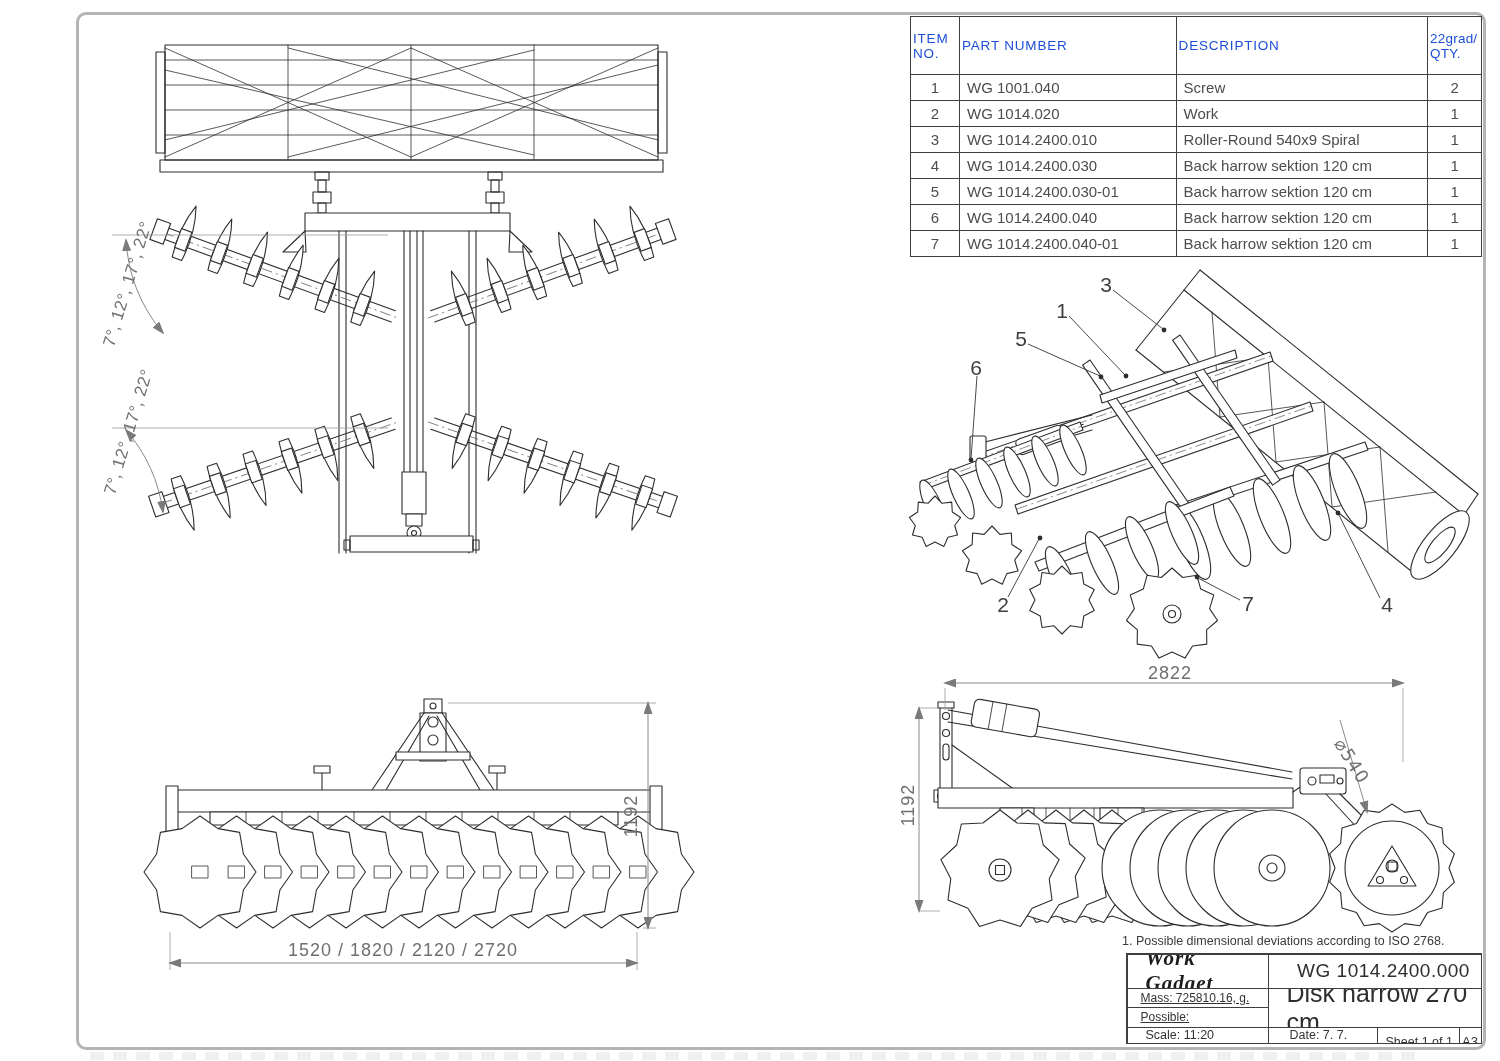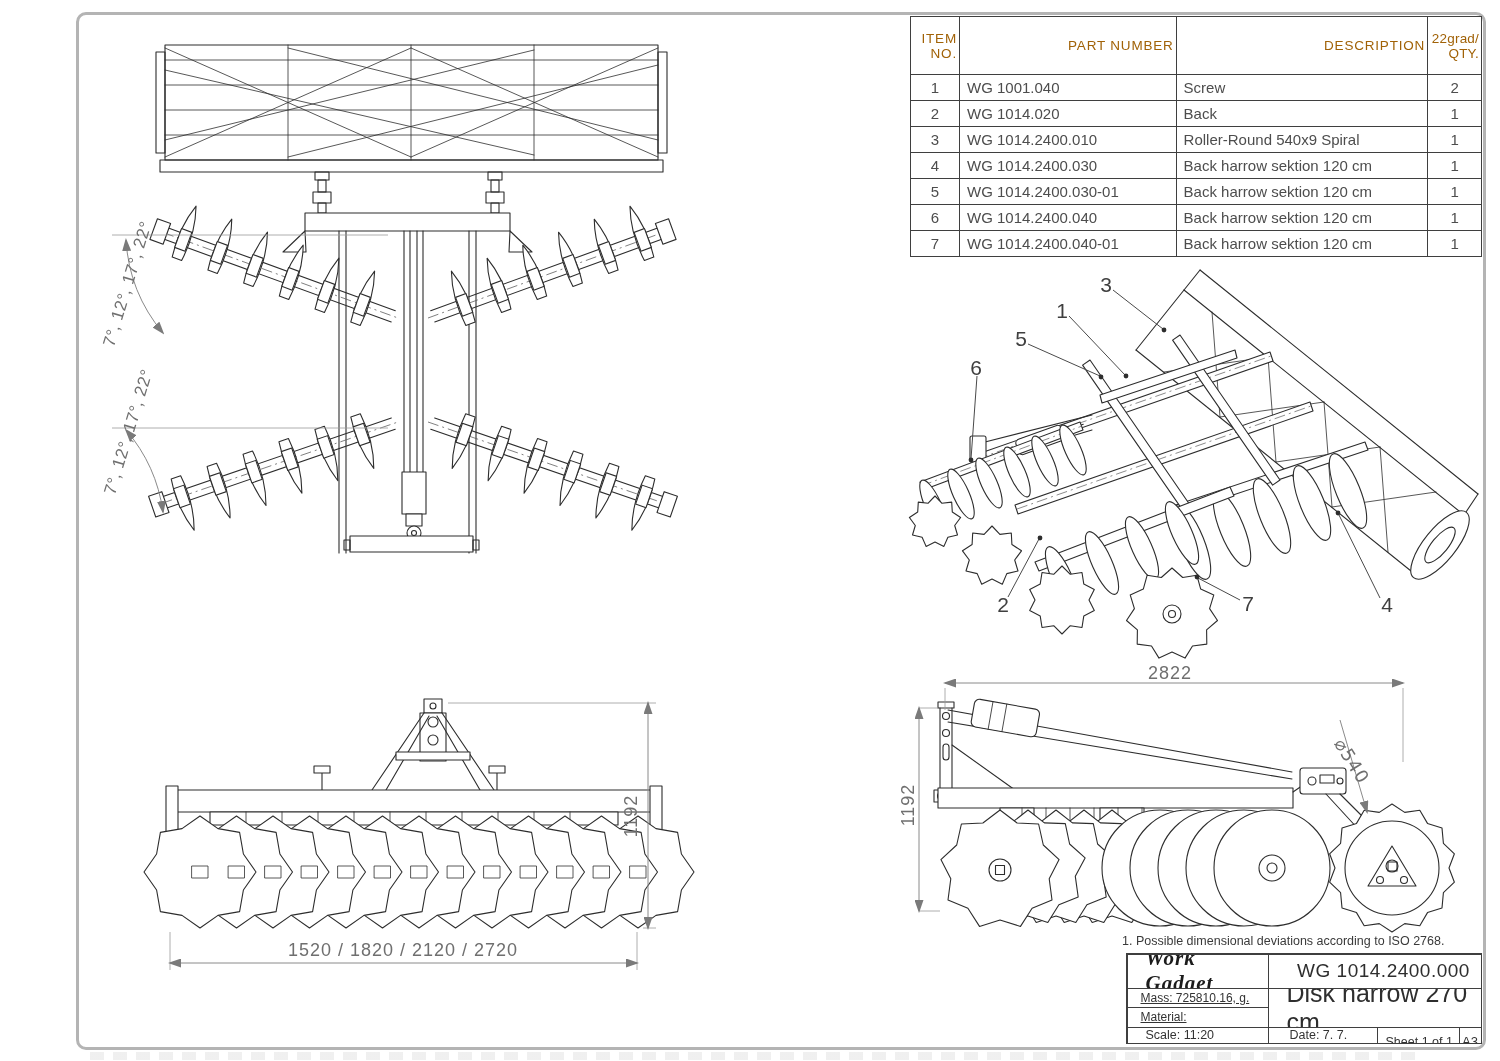--- a/index.html
+++ b/index.html
@@ -18,21 +18,21 @@
   .lbl{position:absolute;color:#6f6f6f;font-size:18px;letter-spacing:1px;white-space:nowrap;
        transform:translate(-50%,-50%);}
   .rot90{transform:translate(-50%,-50%) rotate(-90deg);}
   .ang{font-size:17px;transform:translate(-50%,-50%) rotate(-73deg);letter-spacing:.5px;}
   .dia{font-family:"DejaVu Sans",sans-serif;transform:translate(-50%,-50%) rotate(58deg);}
   .co{position:absolute;color:#3f3f3f;font-size:21px;transform:translate(-50%,-50%);}
   
   #parts{position:absolute;left:910px;top:16px;width:572px;border-collapse:collapse;
          color:#4d4d4d;}
   #parts th,#parts td{border:1.5px solid #3f3f3f;font-weight:400;background:#fff;}
-  #parts th{font-size:13.5px;color:#a16207;letter-spacing:.8px;height:57px;text-align:right;padding:0 2px;}
+  #parts th{font-size:13.5px;color:#1d4ed8;letter-spacing:.8px;height:57px;text-align:left;padding:0 2px;}
   #parts td{font-size:15px;height:25px;padding:0 2px;}
   #parts td.c{text-align:center;}
   #parts td.l{text-align:left;padding-left:7px;}
   #parts th.qty{word-break:break-all;letter-spacing:.2px;}
   
   #note{position:absolute;left:1122px;top:934px;font-size:12.5px;color:#3a3a3a;}
   #tb{position:absolute;left:1126px;top:953px;width:356px;height:91px;background:#fff;
       border:1.5px solid #3f3f3f;box-sizing:border-box;display:grid;
       grid-template-columns:141px 1fr;grid-template-rows:34px 39px 1fr;color:#2e2e2e;}
   #tb>div{border:1px solid #3f3f3f;margin:-.5px;display:flex;align-items:center;justify-content:center;
@@ -465,21 +465,21 @@
     <tbody>
       <tr>
           <td class="c">1</td>
           <td class="l">WG 1001.040</td>
           <td class="l">Screw</td>
           <td class="c">2</td>
         </tr>
       <tr>
           <td class="c">2</td>
           <td class="l">WG 1014.020</td>
-          <td class="l">Back</td>
+          <td class="l">Work</td>
           <td class="c">1</td>
         </tr>
       <tr>
           <td class="c">3</td>
           <td class="l">WG 1014.2400.010</td>
           <td class="l">Roller-Round 540x9 Spiral</td>
           <td class="c">1</td>
         </tr>
       <tr>
           <td class="c">4</td>
@@ -507,21 +507,21 @@
         </tr>
     </tbody>
   </table>
 
   <div id="note">1. Possible dimensional deviations according to ISO 2768.</div>
   <div id="tb">
     <div class="tb-co">Work Gadget</div>
     <div class="tb-num">WG 1014.2400.000</div>
     <div class="tb-sub">
       <div>Mass: 725810.16, g.</div>
-      <div>Material:</div>
+      <div>Possible:</div>
     </div>
     <div class="tb-title">Disk harrow 270 cm</div>
     <div class="tb-sm">Scale: 11:20</div>
     <div class="tb-row3">
       <div>Date: 7. 7. 2022</div>
       <div class="pl">Sheet 1 of 1</div>
       <div class="ctr">A3</div>
     </div>
   </div>
 

